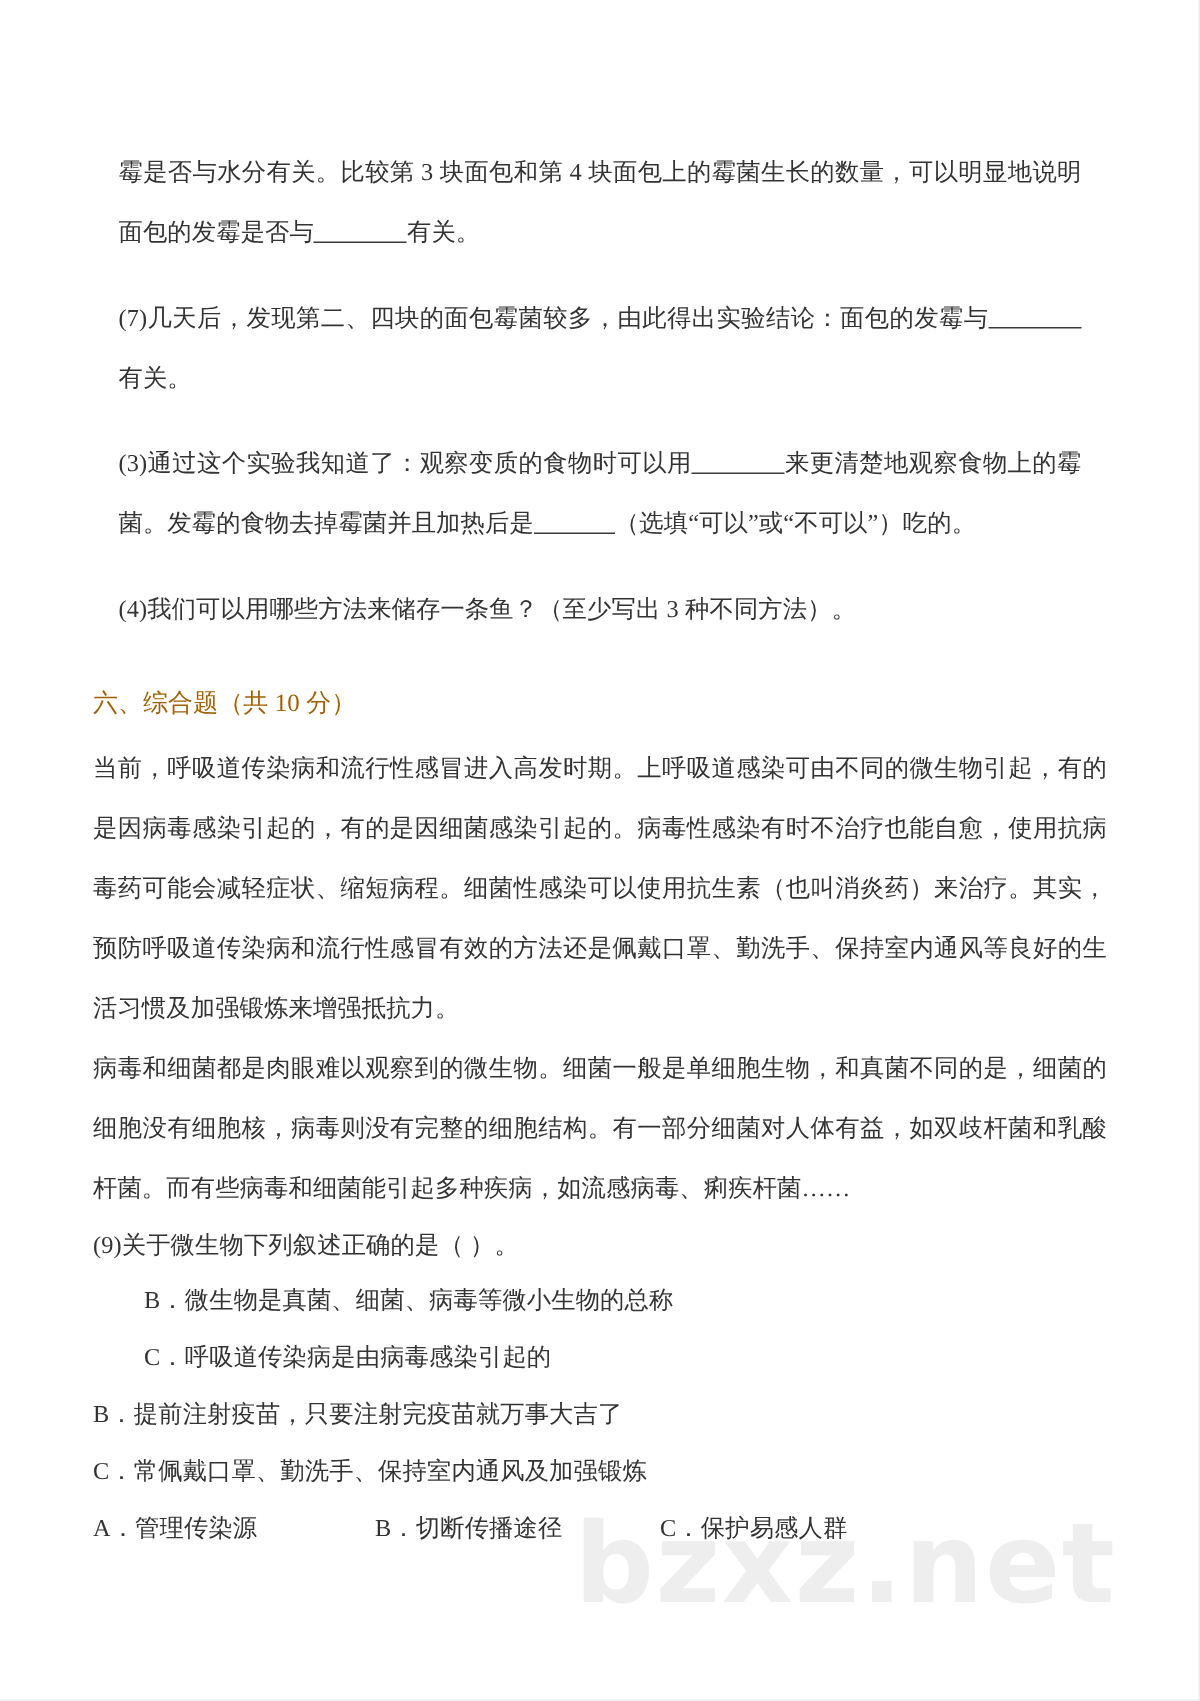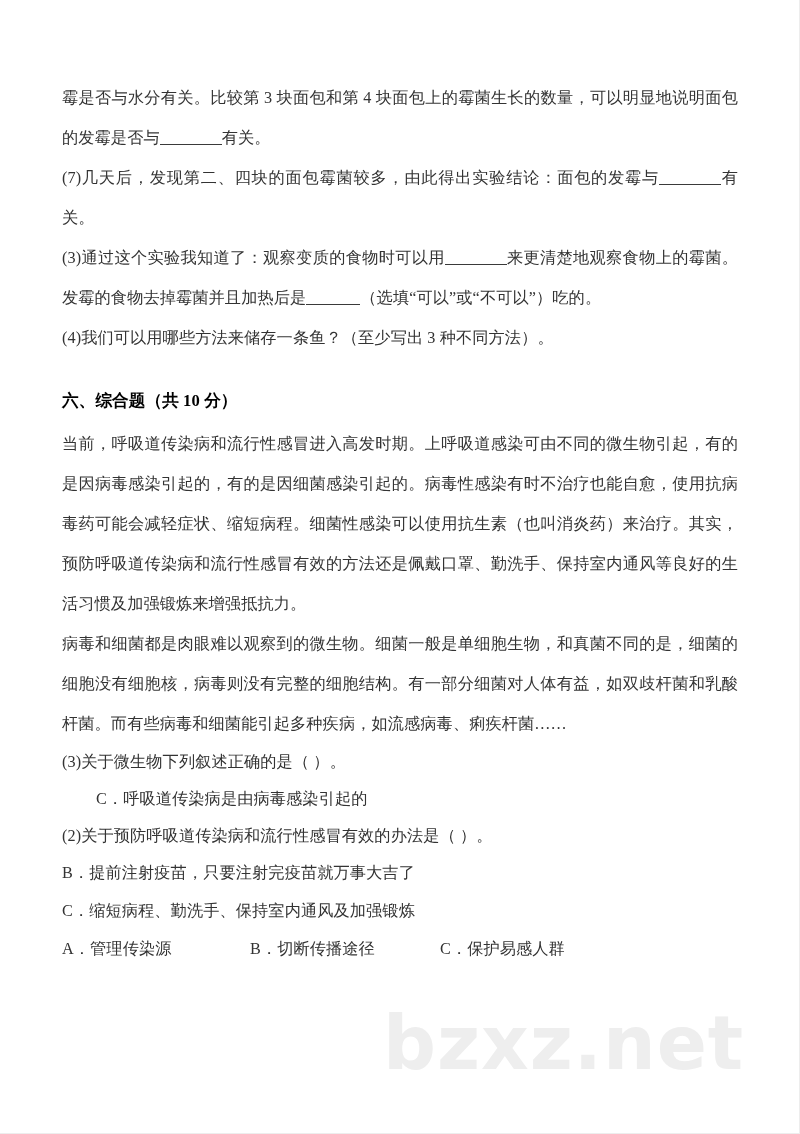--- a/index.html
+++ b/index.html
@@ -50,25 +50,25 @@
     letter-spacing: 0.1px;
   }
   .blank {
     display: inline-block;
     border-bottom: 1.4px solid #3a3a3a;
     width: 62px;
     vertical-align: -2px;
   }
   .blank.short { width: 54px; }
   .section-head {
-    font-weight: bold;
+    font-weight: normal;
     font-size: 16.6px;
     line-height: 34px;
     margin-top: 26px;
-    color: #000000;
+    color: #a16207;
   }
   .q-num { line-height: 36px; }
   .opt-indent {
     padding-left: 34px;
     line-height: 38px;
   }
   .opt-flat { line-height: 38px; }
   .opt-row {
     display: block;
     line-height: 38px;
@@ -76,21 +76,21 @@
     height: 38px;
   }
   .opt-row .o {
     position: absolute;
     white-space: nowrap;
   }
   .opt-row .oa { left: 0px; }
   .opt-row .ob { left: 188px; }
   .opt-row .oc { left: 378px; }
   .gap-sm { height: 6px; }
-  .para-block p { margin: 0; }
+  .para-block p { margin: 17px; }
 </style>
 </head>
 <body>
 
 <div class="page">
 
   <div class="watermark">bzxz.net</div>
 
   <div class="content">
 
@@ -106,26 +106,26 @@
 
     <p class="section-head">六、综合题（共 10 分）</p>
 
 
     <div class="gap-sm"></div>
 
     <p>当前，呼吸道传染病和流行性感冒进入高发时期。上呼吸道感染可由不同的微生物引起，有的是因病毒感染引起的，有的是因细菌感染引起的。病毒性感染有时不治疗也能自愈，使用抗病毒药可能会减轻症状、缩短病程。细菌性感染可以使用抗生素（也叫消炎药）来治疗。其实，预防呼吸道传染病和流行性感冒有效的方法还是佩戴口罩、勤洗手、保持室内通风等良好的生活习惯及加强锻炼来增强抵抗力。</p>
 
     <p>病毒和细菌都是肉眼难以观察到的微生物。细菌一般是单细胞生物，和真菌不同的是，细菌的细胞没有细胞核，病毒则没有完整的细胞结构。有一部分细菌对人体有益，如双歧杆菌和乳酸杆菌。而有些病毒和细菌能引起多种疾病，如流感病毒、痢疾杆菌……</p>
 
-    <p class="q-num">(3)关于微生物下列叙述正确的是（    ）。</p>
+    <p class="q-num">(9)关于微生物下列叙述正确的是（    ）。</p>
+    <p class="opt-indent">B．微生物是真菌、细菌、病毒等微小生物的总称</p>
     <p class="opt-indent">C．呼吸道传染病是由病毒感染引起的</p>
 
-    <p class="q-num">(2)关于预防呼吸道传染病和流行性感冒有效的办法是（    ）。</p>
     <p class="opt-flat">B．提前注射疫苗，只要注射完疫苗就万事大吉了</p>
-    <p class="opt-flat">C．缩短病程、勤洗手、保持室内通风及加强锻炼</p>
+    <p class="opt-flat">C．常佩戴口罩、勤洗手、保持室内通风及加强锻炼</p>
 
     <p class="opt-row">
         <span class="o oa">A．管理传染源</span>
         <span class="o ob">B．切断传播途径</span>
         <span class="o oc">C．保护易感人群</span>
       </p>
 
   </div>
 </div>
 

